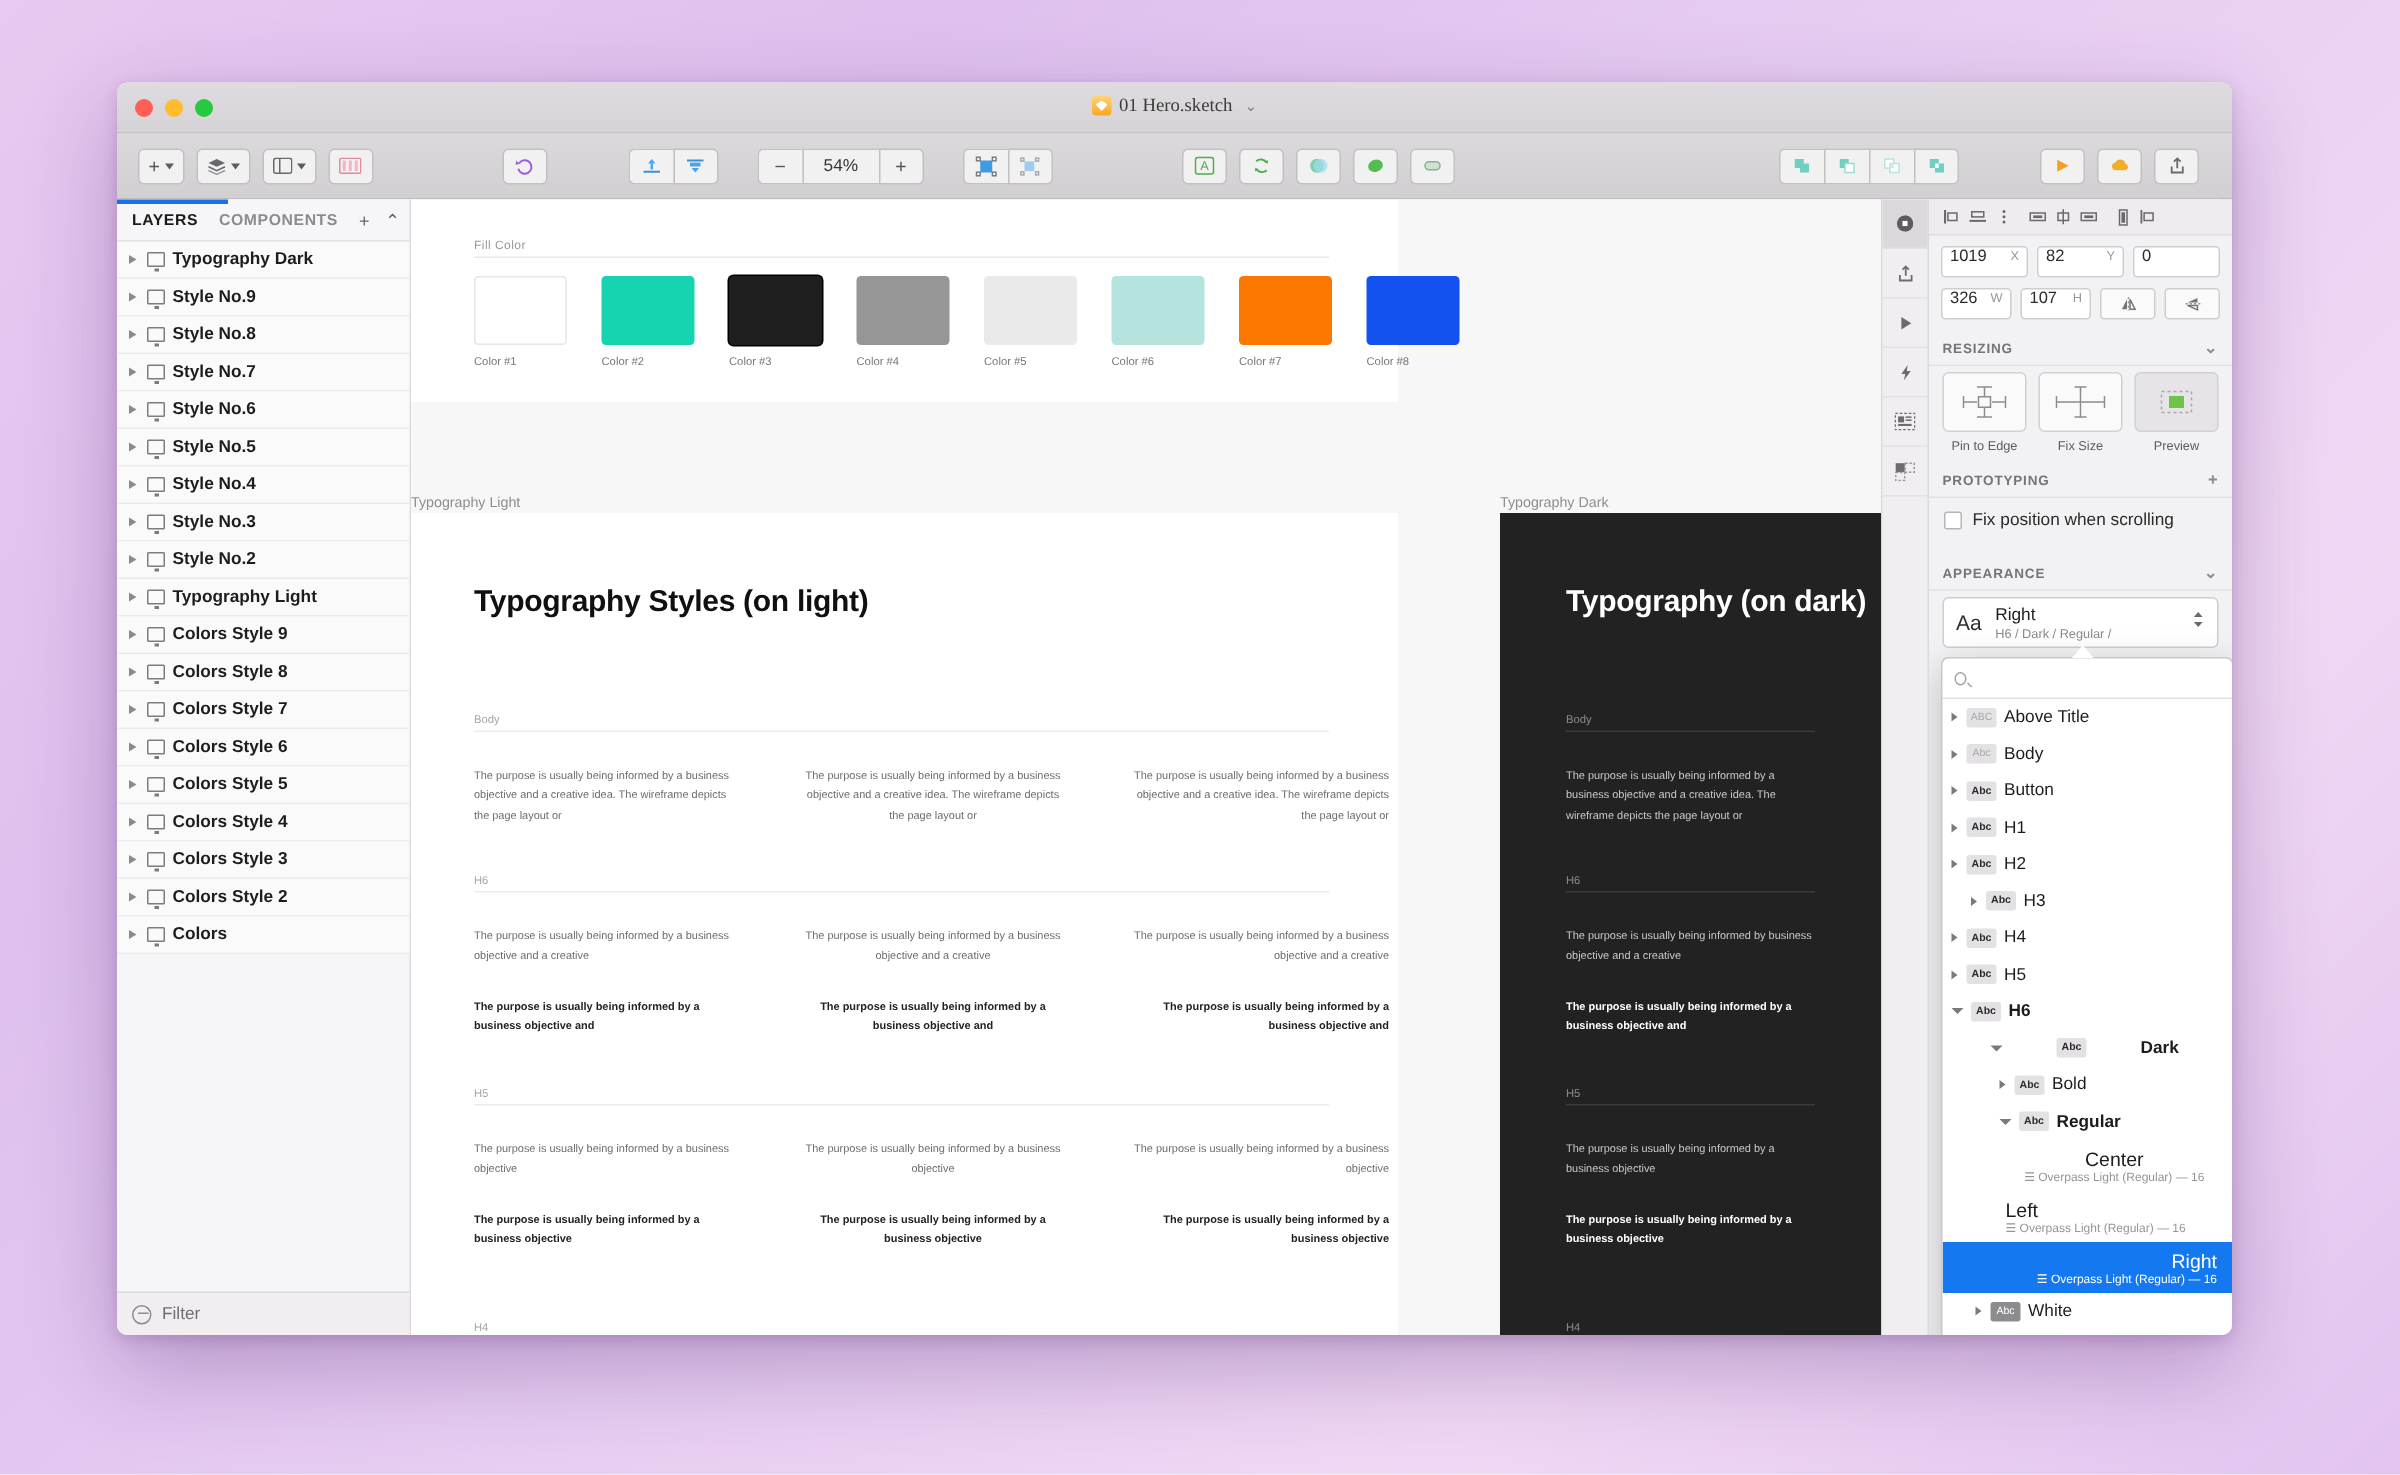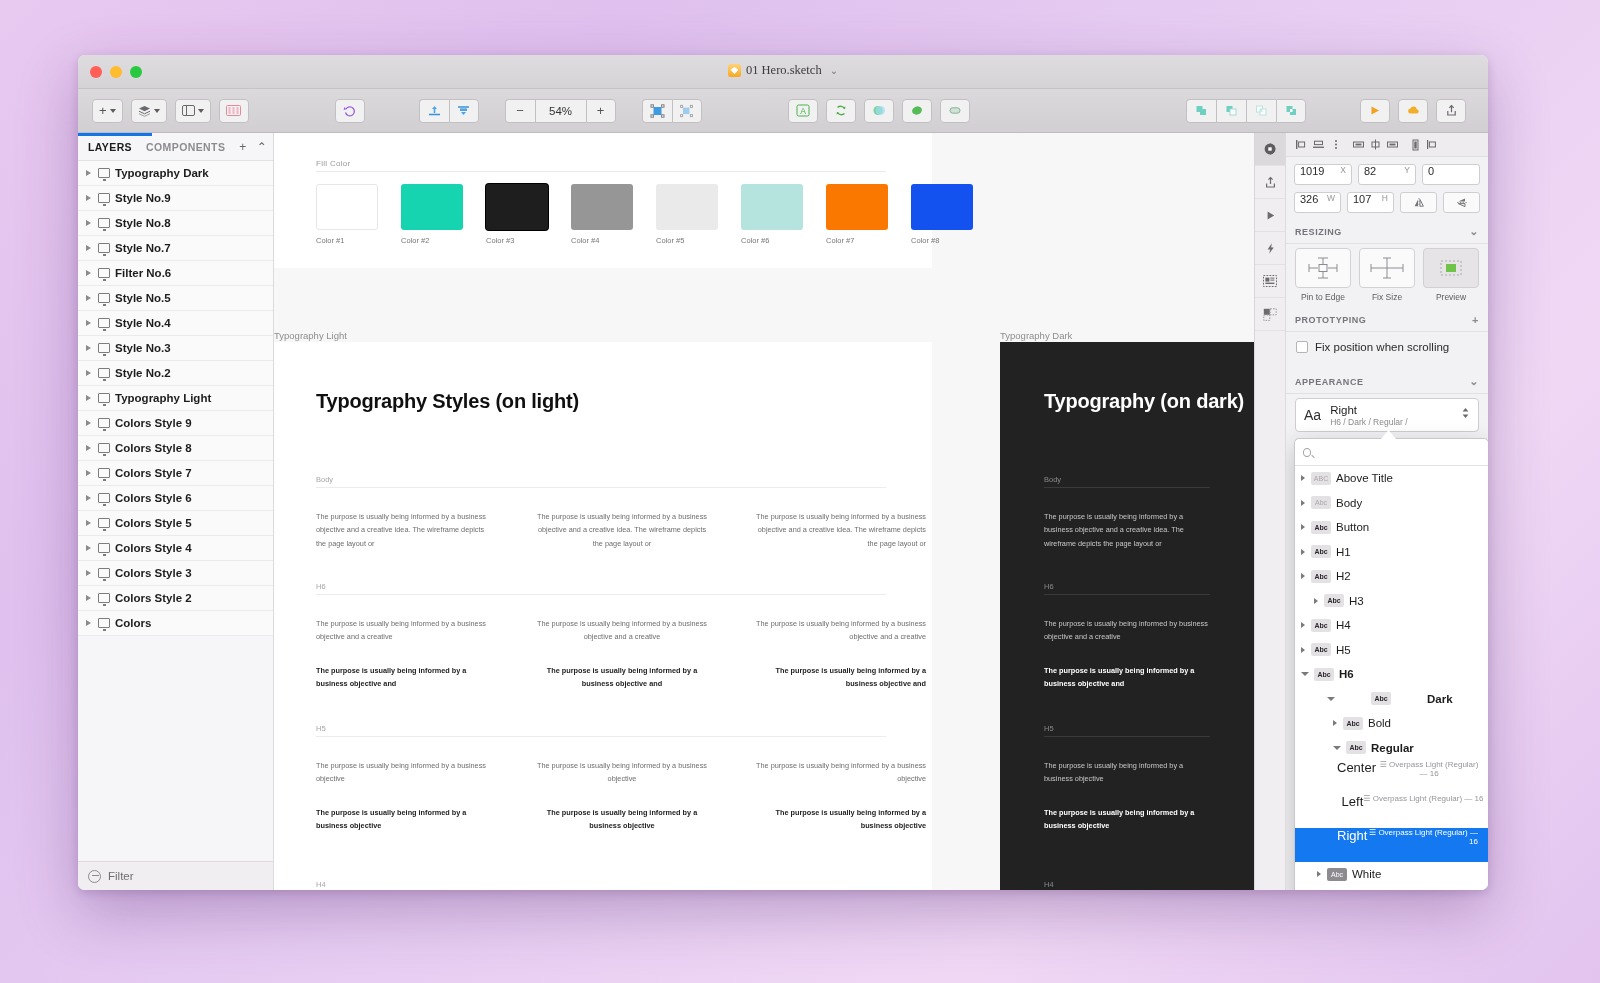--- a/index.html
+++ b/index.html
@@ -187,21 +187,21 @@
   #dd-list{ height:450px; overflow:hidden; }
   .dd-row{ height:24.5px; display:flex; align-items:center; gap:5px; font-size:11.5px; color:#1c1c1c;}
   .dd-row .tri2{ width:0;height:0;border-top:3.4px solid transparent;border-bottom:3.4px solid transparent;border-left:4.6px solid #7b797d; flex:0 0 5px;}
   .dd-row .tri2.open{ border-left:4.6px solid transparent;border-right:4.6px solid transparent;border-top:4.6px solid #7b797d;border-bottom:none; }
   .abc{ width:20px; height:13px; border-radius:2px; background:#e3e1e4; color:#6a686c;
         font-size:7px; display:flex; align-items:center; justify-content:center; flex:0 0 20px;}
   .abc.b{ color:#2a2a2a; font-weight:bold; }
   .abc.l{ color:#a9a7ab; }
   .abc.w{ background:#8d8b8f; color:#fff; }
   .dd-row.bold{ font-weight:bold; }
-  .dd-leaf{ height:34px; padding-left:42px; display:flex; flex-direction:row; justify-content:center;}
+  .dd-leaf{ height:34px; padding-left:42px; display:flex; flex-direction:column; justify-content:center;}
   .dd-leaf .nm{ font-size:13px; color:#1c1c1c; }
   .dd-leaf .mt{ font-size:8px; color:#96949a; }
   .dd-leaf.sel{ background:#1479f0; }
   .dd-leaf.sel .nm,.dd-leaf.sel .mt{ color:#fff; }
   .dd-leaf.ctr{ text-align:center; padding-right:6px;}
   .dd-leaf.rgt{ text-align:right; padding-right:10px;}
 </style>
 </head>
 <body>
 
@@ -415,21 +415,21 @@
             <span>Style No.8</span>
           </div>
           <div class="layer-row">
             <span class="tri"></span>
             <span class="artboard-ico"></span>
             <span>Style No.7</span>
           </div>
           <div class="layer-row">
             <span class="tri"></span>
             <span class="artboard-ico"></span>
-            <span>Filter No.6</span>
+            <span>Style No.6</span>
           </div>
           <div class="layer-row">
             <span class="tri"></span>
             <span class="artboard-ico"></span>
             <span>Style No.5</span>
           </div>
           <div class="layer-row">
             <span class="tri"></span>
             <span class="artboard-ico"></span>
             <span>Style No.4</span>

